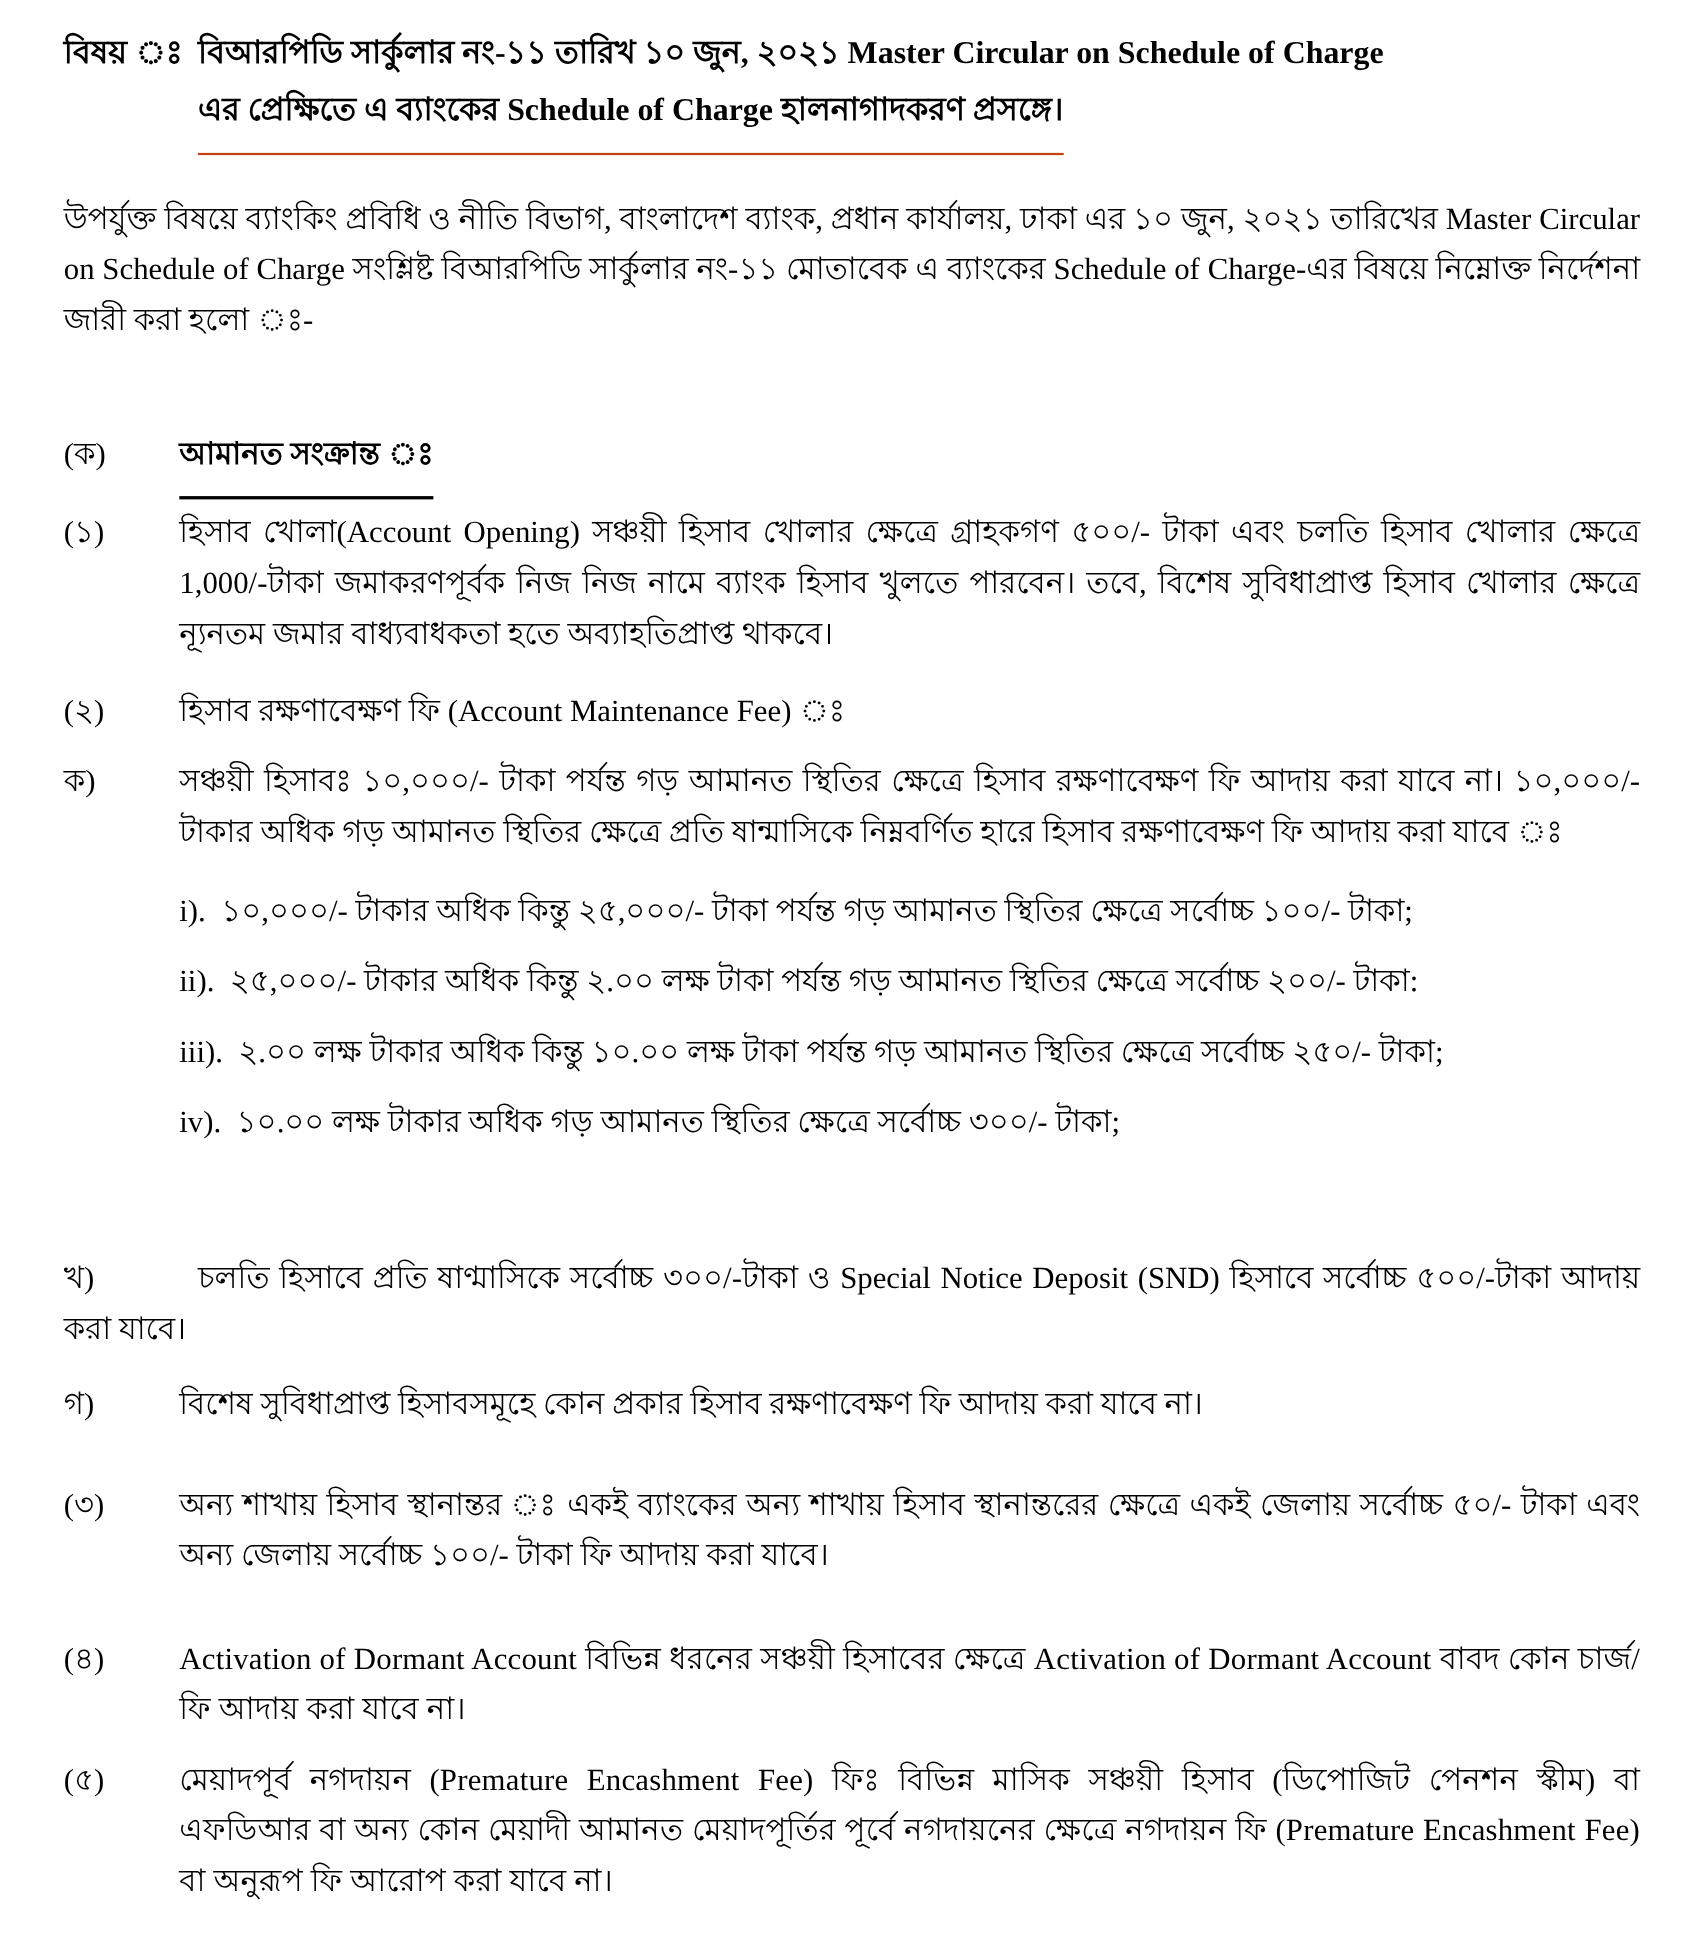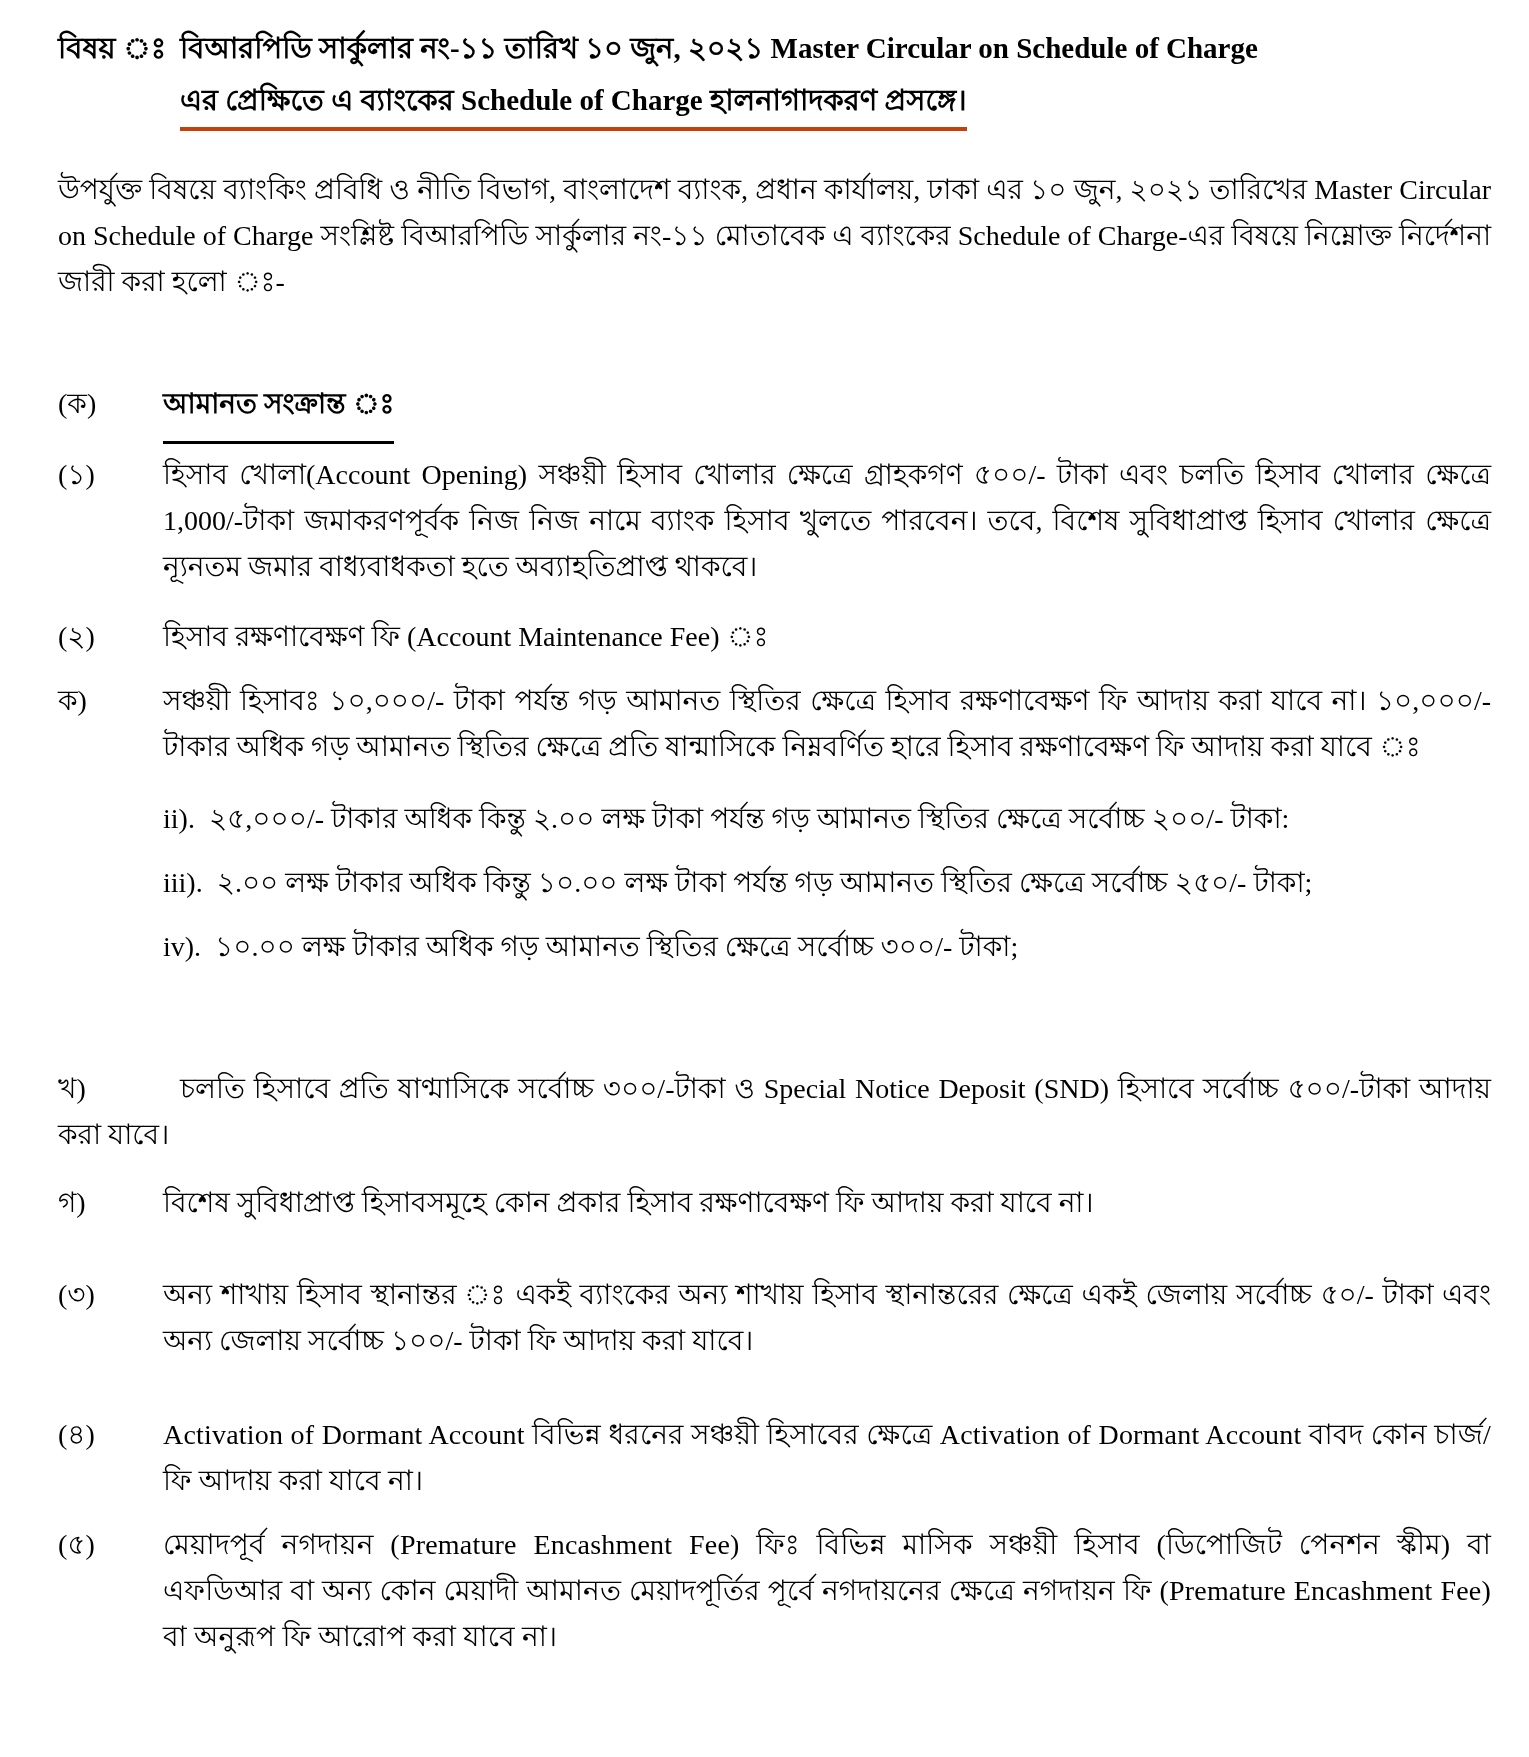--- a/index.html
+++ b/index.html
@@ -22,22 +22,22 @@
   .row { display: flex; align-items: flex-start; }
   .marker { flex: 0 0 105px; font-size: 28px; line-height: 46px; }
   .text { flex: 1; }
   .justify { text-align: justify; }
 
   
   .subject { display: flex; font-size: 29px; line-height: 52px; font-weight: bold; }
   .subject-label { flex: 0 0 122px; }
   .subject-underline {
     display: inline-block;
-    border-bottom: 4px solid #c2410c;
-    padding-bottom: 1px;
+    border-bottom: 2px solid #c2410c;
+    padding-bottom: 13px;
   }
 
   
   .intro { margin-top: 36px; }
 
   
   .section-head { margin-top: 76px; }
   .heading-underline {
     display: inline-block;
     font-weight: bold;
@@ -96,20 +96,23 @@
     <div class="text">হিসাব রক্ষণাবেক্ষণ ফি (Account Maintenance Fee) ঃ</div>
   </div>
 
   <div class="row item-2a body-text">
     <span class="marker">ক)</span>
     <div class="text justify">সঞ্চয়ী হিসাবঃ ১০,০০০/- টাকা পর্যন্ত গড় আমানত স্থিতির ক্ষেত্রে হিসাব রক্ষণাবেক্ষণ ফি আদায় করা যাবে না। ১০,০০০/- টাকার অধিক গড় আমানত স্থিতির ক্ষেত্রে প্রতি ষান্মাসিকে নিম্নবর্ণিত হারে হিসাব রক্ষণাবেক্ষণ ফি আদায় করা যাবে ঃ</div>
   </div>
 
   <div class="roman-list">
     <div class="roman-item">
+      <span class="r-marker">i).</span><span>১০,০০০/- টাকার অধিক কিন্তু ২৫,০০০/- টাকা পর্যন্ত গড় আমানত স্থিতির ক্ষেত্রে সর্বোচ্চ ১০০/- টাকা;</span>
+    </div>
+    <div class="roman-item">
       <span class="r-marker">ii).</span><span>২৫,০০০/- টাকার অধিক কিন্তু ২.০০ লক্ষ টাকা পর্যন্ত গড় আমানত স্থিতির ক্ষেত্রে সর্বোচ্চ ২০০/- টাকা:</span>
     </div>
     <div class="roman-item">
       <span class="r-marker">iii).</span><span>২.০০ লক্ষ টাকার অধিক কিন্তু ১০.০০ লক্ষ টাকা পর্যন্ত গড় আমানত স্থিতির ক্ষেত্রে সর্বোচ্চ ২৫০/- টাকা;</span>
     </div>
     <div class="roman-item">
       <span class="r-marker">iv).</span><span>১০.০০ লক্ষ টাকার অধিক গড় আমানত স্থিতির ক্ষেত্রে সর্বোচ্চ ৩০০/- টাকা;</span>
     </div>
   </div>
 

